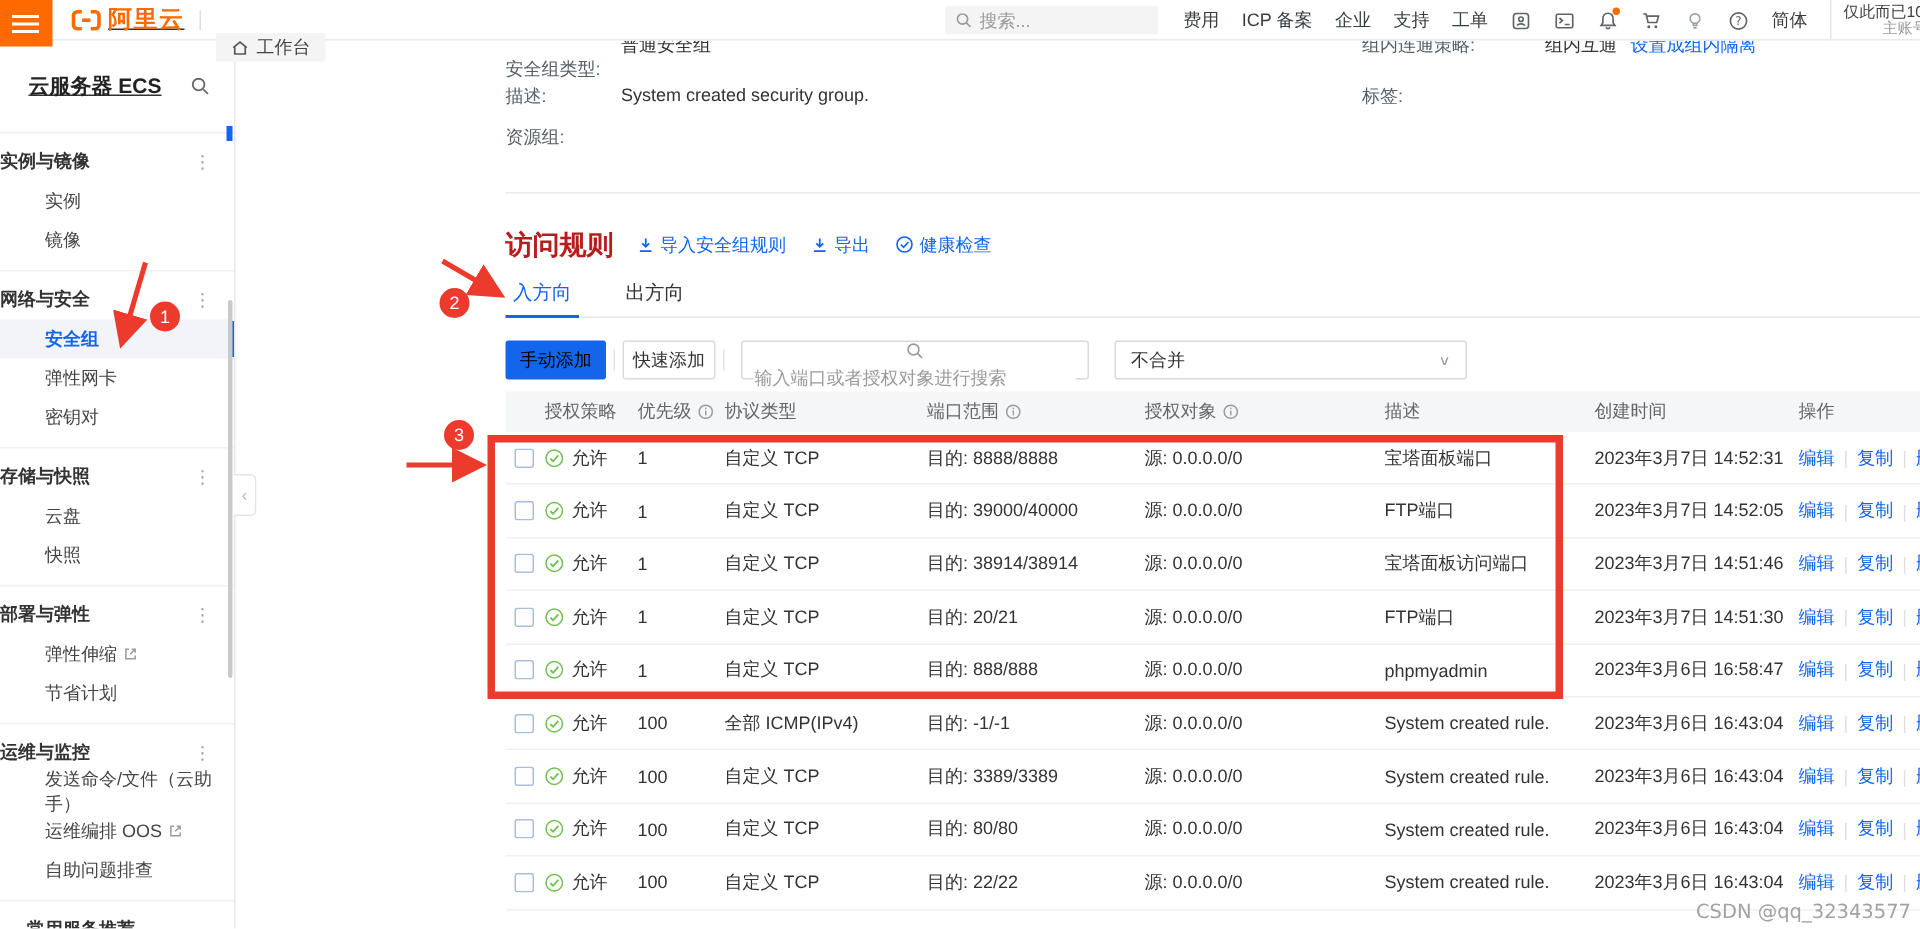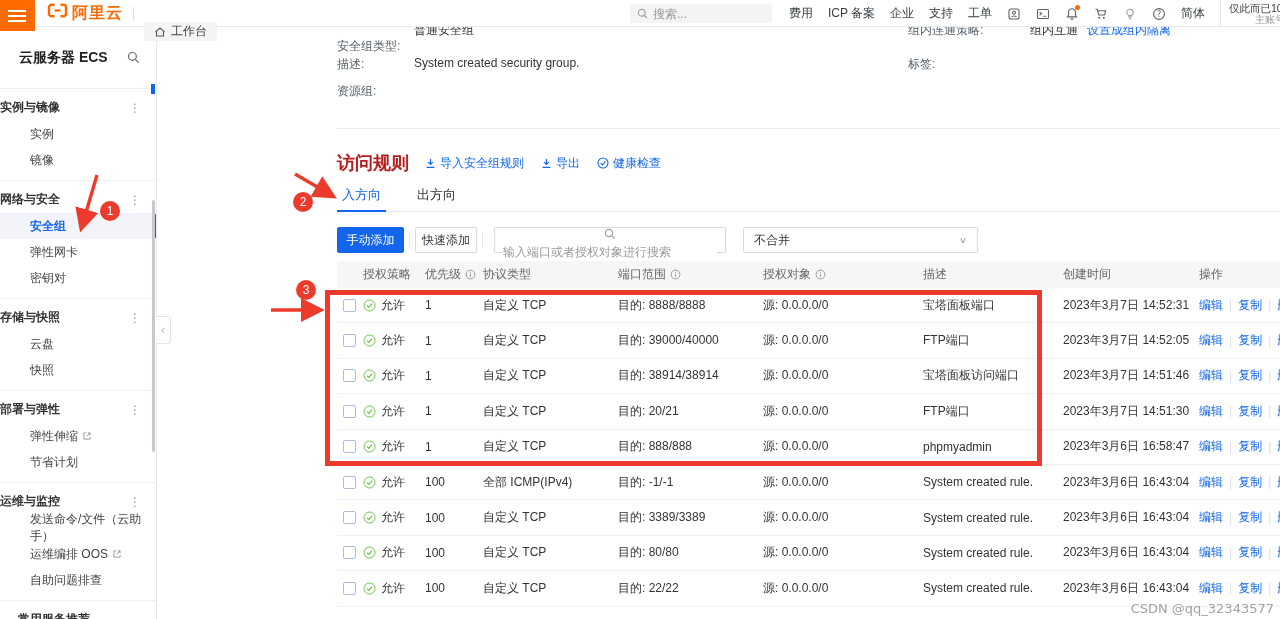--- a/index.html
+++ b/index.html
@@ -10,21 +10,21 @@
   }
   a { text-decoration:none; }
 
   
   .topnav { position:absolute; left:0; top:0; width:1280px; height:27px; background:#fff;
             border-bottom:1px solid #e9e9e9; z-index:30; }
   .burger { position:absolute; left:0; top:0; width:35px; height:31px; background:#ff6a00; z-index:5;
             display:flex; flex-direction:column; justify-content:center; gap:3px; padding-left:8px; cursor:pointer; }
   .burger i { display:block; width:18px; height:2px; background:#fff; }
   .nav-left { position:absolute; left:47px; top:0; height:27px; display:flex; align-items:center; gap:10px; }
-  .logo { display:flex; align-items:flex-start; gap:4px; }
+  .logo { display:flex; align-items:center; gap:4px;text-decoration:underline; }
   .logo-text { color:#ff6a00; font-weight:bold; font-size:16px; letter-spacing:1px; }
   .vdiv { width:1px; height:13px; background:#ddd; }
   .workspace-btn { height:19px; background:#f4f4f5; display:flex; align-items:center; gap:5px;
                    padding:0 10px; color:#444; cursor:pointer;margin-top:36px; }
   .nav-search { position:absolute; left:630px; top:4px; width:142px; height:19px; background:#f4f4f5;
                 border-radius:2px; display:flex; align-items:center; gap:5px; padding:0 7px; }
   .nav-search input { border:none; outline:none; background:transparent; width:100%; font-size:12px; color:#666;
                       font-family:inherit; }
   .nav-search input::placeholder { color:#9a9a9a; }
   .nav-right { position:absolute; right:0; top:0; height:27px; display:flex; align-items:center; gap:15px; }
@@ -32,21 +32,21 @@
   .nav-ic { display:flex; align-items:center; cursor:pointer; position:relative; }
   .bell-dot { position:absolute; right:-1px; top:-2px; width:5px; height:5px; border-radius:50%; background:#ff6a00; }
   .account { border-left:1px solid #e7e7e7; height:27px; padding:2px 0 0 8px; width:60px; overflow:hidden; cursor:pointer; }
   .account .l1 { font-size:10.5px; color:#373d41; white-space:nowrap; line-height:12px; }
   .account .l2 { font-size:10px; color:#999; white-space:nowrap; line-height:12px; padding-left:26px; }
 
   
   .sidebar { position:absolute; left:0; top:27px; width:157px; height:592px; background:#fff;
              border-right:1px solid #e7e8ea; z-index:10; overflow:hidden; }
   .product-head { height:62px; border-bottom:1px solid #efefef; display:flex; align-items:center;
-                  justify-content:space-between; padding:0 16px 0 19px; }
+                  justify-content:space-between; padding:0 16px 0 19px;text-decoration:underline; }
   .product-title { font-size:14px; font-weight:bold; color:#222; }
   .sgroup { border-bottom:1px solid #f1f1f1; padding:5px 0 7px; }
   .sg-head { height:27px; display:flex; align-items:center; justify-content:space-between; padding:0 15px 0 0; }
   .sg-title { font-weight:bold; font-size:12px; color:#333; }
   .more-ic { color:#999; cursor:pointer; font-size:12px; }
   .sg-item { height:26px; display:flex; align-items:center; gap:4px; padding-left:30px; color:#444;
              cursor:pointer; position:relative; }
   .sg-item.active { color:#1366ec; background:#f2f4f9; font-weight:bold; }
   .sg-item.active::after { content:""; position:absolute; right:0; top:1px; bottom:1px; width:4px; background:#1366ec; }
   .sfooter { padding:10px 0 0 18px; font-weight:bold; color:#333; }
@@ -73,21 +73,21 @@
   .s-link { display:flex; align-items:center; gap:4px; color:#1366ec; margin-right:17px; cursor:pointer; }
 
   .tabs { position:absolute; left:180px; right:0; top:158px; height:27px; border-bottom:1px solid #e5e7ea;
           display:flex; gap:26px; }
   .tab { font-size:13px; color:#333; padding:1px 5px 0; position:relative; cursor:pointer; }
   .tab.active { color:#1366ec; }
   .tab.active::after { content:""; position:absolute; left:0; right:0; bottom:-1px; height:2px; background:#1366ec; }
 
   .toolbar { position:absolute; left:180px; top:200px; height:26px; display:flex; align-items:center; }
   .btn { height:26px; font-size:12px; border-radius:2px; cursor:pointer; font-family:inherit; }
-  .btn-primary { width:67px; background:#1366ec; color:#ffffff; border:1px solid #1366ec; }
+  .btn-primary { width:67px; background:#1366ec; color:#000000; border:1px solid #1366ec; }
   .btn-default { width:62px; background:#fff; color:#333; border:1px solid #d8dade; }
   .tsep { width:1px; height:14px; background:#e4e4e4; margin:0 5px; }
   .search-box { width:232px; height:26px; border:1px solid #d8dade; border-radius:2px; display:flex;
                 align-items:center; gap:5px; padding:0 8px; margin-left:6px;flex-direction:column; }
   .search-box input { border:none; outline:none; width:100%; font-size:12px; color:#666; font-family:inherit; }
   .search-box input::placeholder { color:#9a9a9a; }
   .select-box { width:235px; height:26px; border:1px solid #d8dade; border-radius:2px; display:flex;
                 align-items:center; justify-content:space-between; padding:0 10px; margin-left:17px; cursor:pointer; }
   .chev { color:#9aa0a6; font-size:11px; transform:scaleY(.8); }
 

